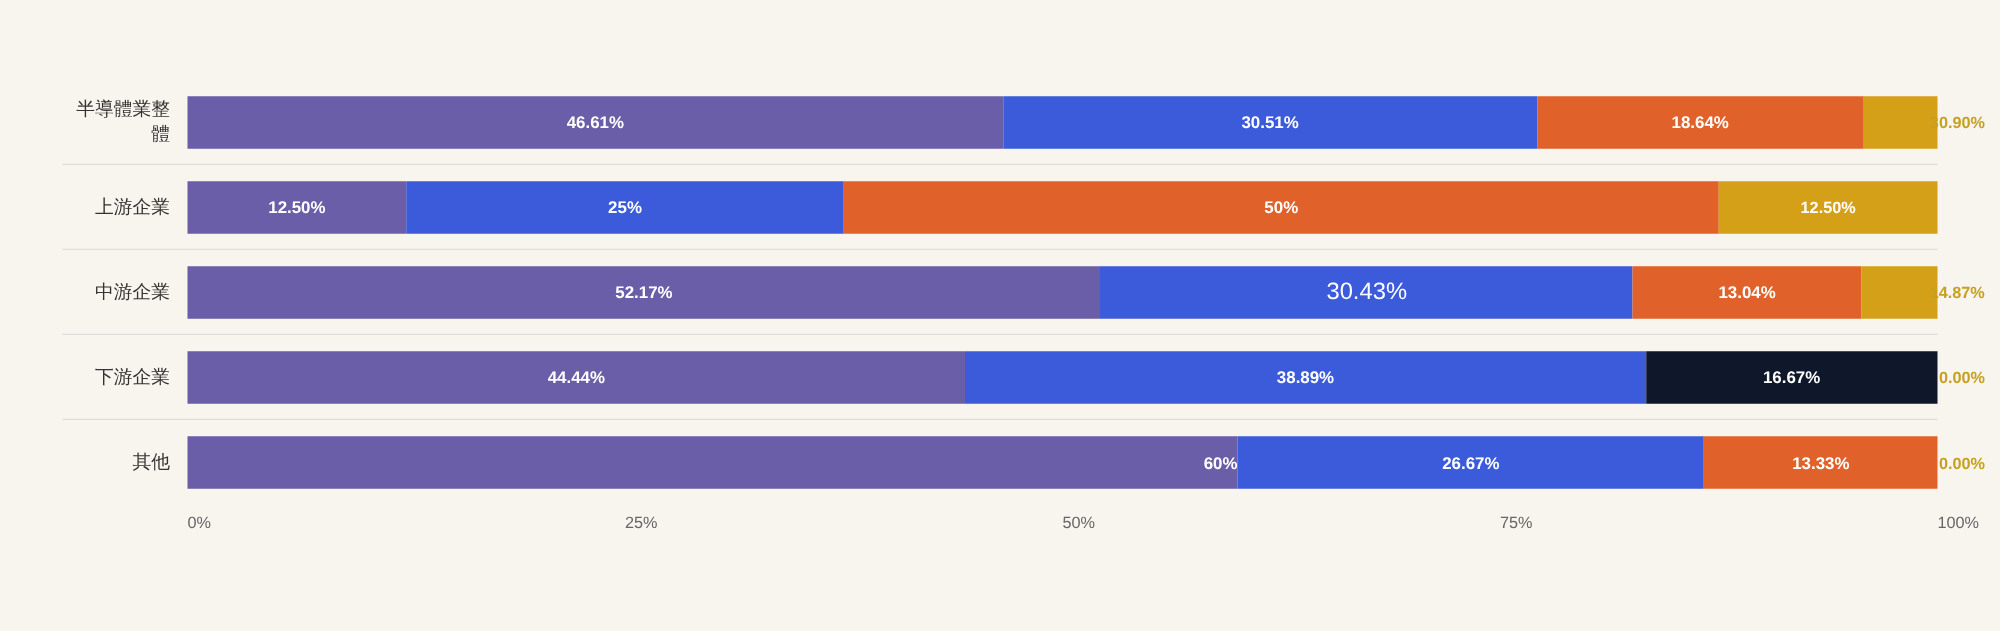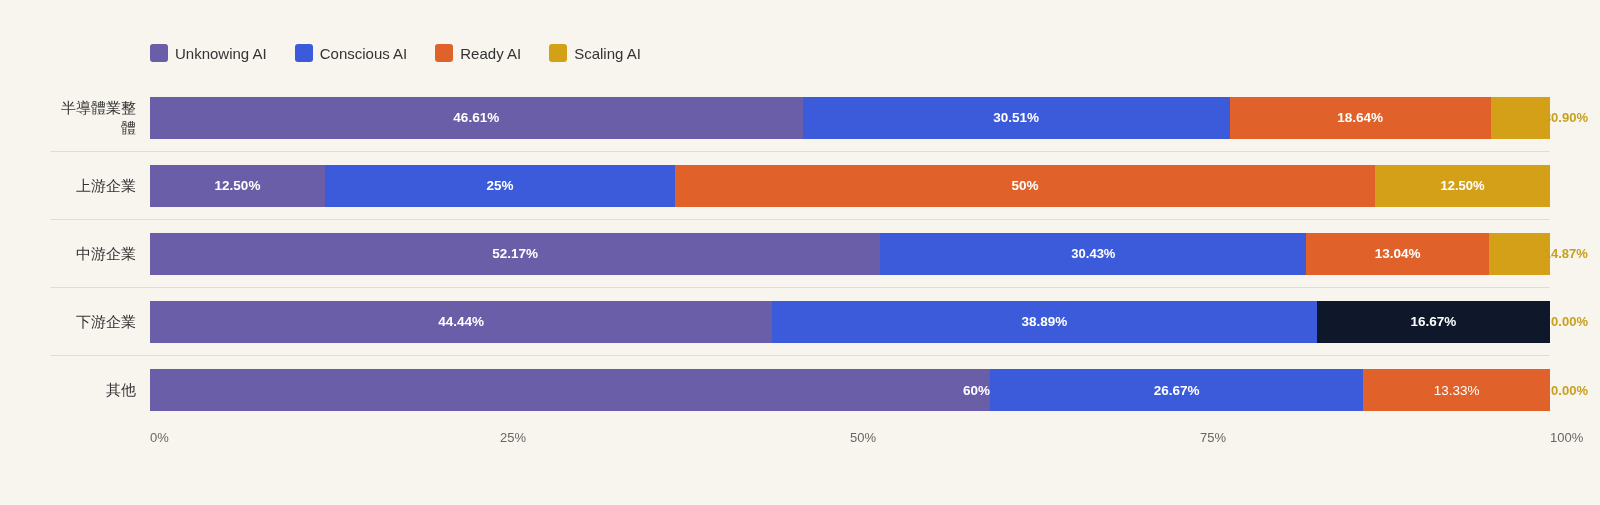--- a/index.html
+++ b/index.html
@@ -108,38 +108,20 @@
     }
     .bars-wrapper {
       position: relative;
     }
   </style>
 </head>
 <body>
 
 <div class="chart-container">
 
-  <div class="legend" id="legend">
-      <div class="legend-item">
-        <div class="legend-color" style="background: rgb(107, 94, 168);"></div>
-        <span>Unknowing AI</span>
-      </div>
-      <div class="legend-item">
-        <div class="legend-color" style="background: rgb(59, 91, 219);"></div>
-        <span>Conscious AI</span>
-      </div>
-      <div class="legend-item">
-        <div class="legend-color" style="background: rgb(224, 98, 42);"></div>
-        <span>Ready AI</span>
-      </div>
-      <div class="legend-item">
-        <div class="legend-color" style="background: rgb(212, 160, 23);"></div>
-        <span>Scaling AI</span>
-      </div>
-    </div>
 
   <div class="bars-wrapper">
     <div class="chart-body" id="chart-body">
         <div class="bar-row">
           <div class="row-label">半導體業整體</div>
           <div class="bar-area">
             <div class="bar-segment" style="width: 46.61%; background: rgb(107, 94, 168); min-width: 2px;">
               <span style="color: white; font-size: 13.5px; font-weight: 600;">46.61%</span>
             </div>
             <div class="bar-segment" style="width: 30.51%; background: rgb(59, 91, 219); min-width: 2px;">
@@ -170,21 +152,21 @@
             </div>
           </div>
         </div>
         <div class="bar-row">
           <div class="row-label">中游企業</div>
           <div class="bar-area">
             <div class="bar-segment" style="width: 52.17%; background: rgb(107, 94, 168); min-width: 2px;">
               <span style="color: white; font-size: 13.5px; font-weight: 600;">52.17%</span>
             </div>
             <div class="bar-segment" style="width: 30.43%; background: rgb(59, 91, 219); min-width: 2px;">
-              <span style="color: white; font-size: 13px; font-weight: 700;">30.43%</span>
+              <span style="color: white; font-size: 19px; font-weight: 400;">30.43%</span>
             </div>
             <div class="bar-segment" style="width: 13.04%; background: rgb(224, 98, 42); min-width: 2px;">
               <span style="color: white; font-size: 13.5px; font-weight: 600;">13.04%</span>
             </div>
             <div class="bar-segment last-segment" style="width: 4.35%; background: rgb(212, 160, 23); min-width: 2px;">
               <span class="segment-label-outside">14.87%</span>
             </div>
           </div>
         </div>
         <div class="bar-row">
@@ -207,21 +189,21 @@
         <div class="bar-row">
           <div class="row-label">其他</div>
           <div class="bar-area">
             <div class="bar-segment" style="width: 60%; background: rgb(107, 94, 168); min-width: 2px; justify-content: flex-end;">
               <span style="color: white; font-size: 13.5px; font-weight: 600;">60%</span>
             </div>
             <div class="bar-segment" style="width: 26.67%; background: rgb(59, 91, 219); min-width: 2px;">
               <span style="color: white; font-size: 13.5px; font-weight: 600;">26.67%</span>
             </div>
             <div class="bar-segment" style="width: 13.33%; background: rgb(224, 98, 42); min-width: 2px;">
-              <span style="color: white; font-size: 13.5px; font-weight: 400;">13.33%</span>
+              <span style="color: white; font-size: 13.5px; font-weight: 700;">13.33%</span>
             </div>
             <div class="bar-segment last-segment" style="width: 0%; background: rgb(212, 160, 23); min-width: 0px;">
               <span class="segment-label-outside">0.00%</span>
             </div>
           </div>
         </div>
       </div>
   </div>
 
   <div class="x-axis" id="x-axis">

